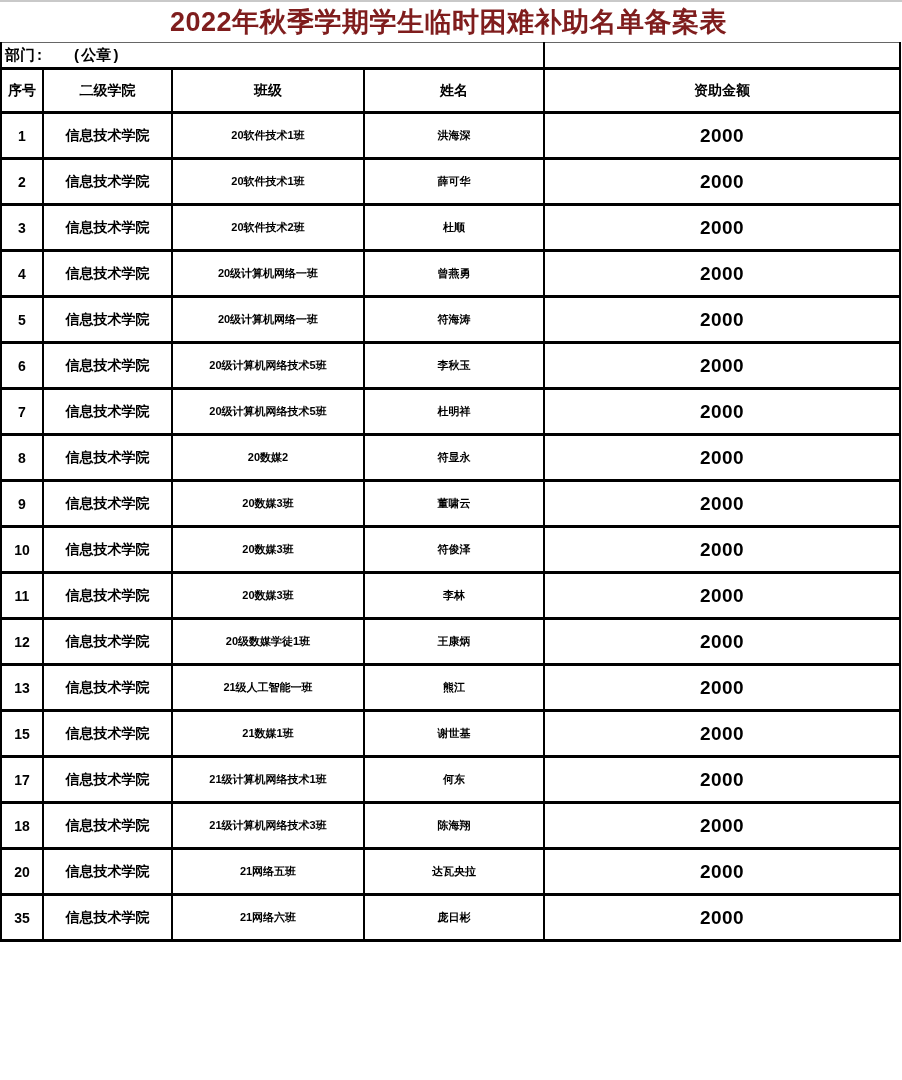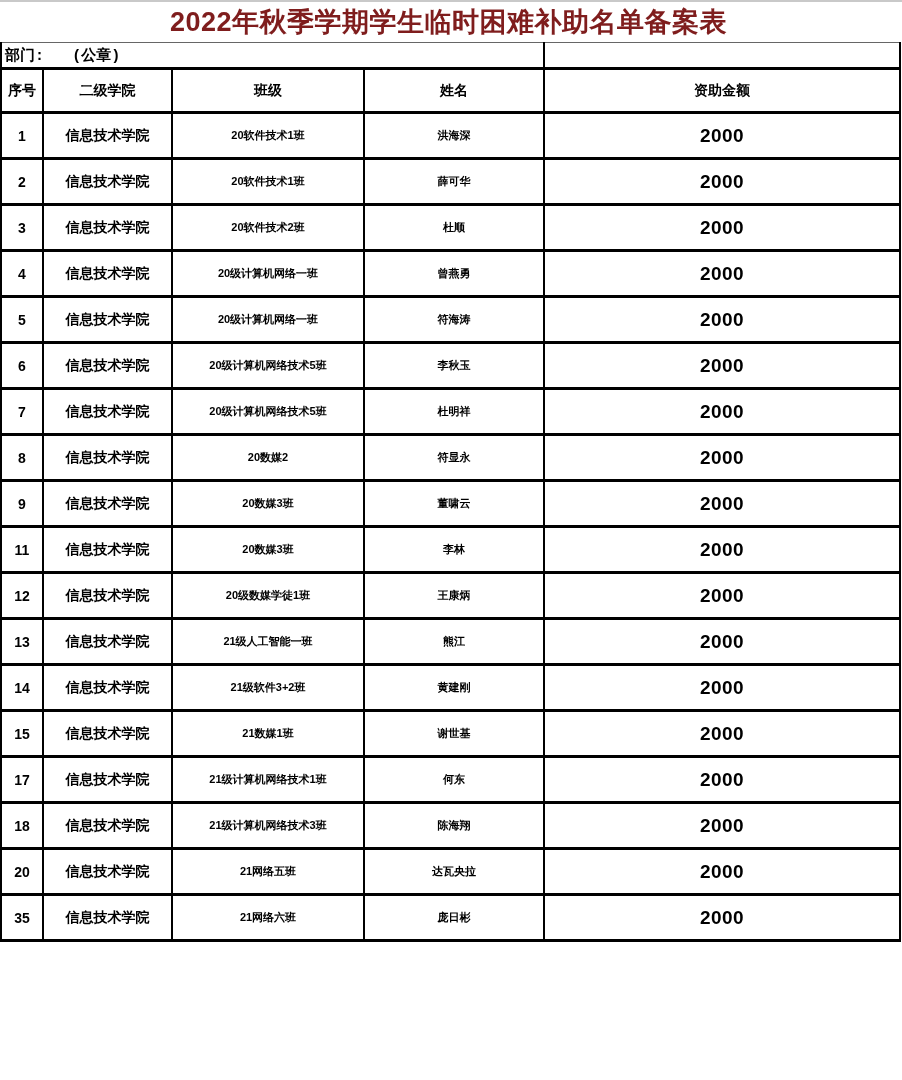--- a/index.html
+++ b/index.html
@@ -152,20 +152,27 @@
         <td class="c4">2000</td>
       </tr>
       <tr class="data-row">
         <td class="c0">9</td>
         <td class="c1">信息技术学院</td>
         <td class="c2">20数媒3班</td>
         <td class="c3">董啸云</td>
         <td class="c4">2000</td>
       </tr>
       <tr class="data-row">
+        <td class="c0">10</td>
+        <td class="c1">信息技术学院</td>
+        <td class="c2">20数媒3班</td>
+        <td class="c3">符俊泽</td>
+        <td class="c4">2000</td>
+      </tr>
+      <tr class="data-row">
         <td class="c0">11</td>
         <td class="c1">信息技术学院</td>
         <td class="c2">20数媒3班</td>
         <td class="c3">李林</td>
         <td class="c4">2000</td>
       </tr>
       <tr class="data-row">
         <td class="c0">12</td>
         <td class="c1">信息技术学院</td>
         <td class="c2">20级数媒学徒1班</td>
@@ -173,27 +180,20 @@
         <td class="c4">2000</td>
       </tr>
       <tr class="data-row">
         <td class="c0">13</td>
         <td class="c1">信息技术学院</td>
         <td class="c2">21级人工智能一班</td>
         <td class="c3">熊江</td>
         <td class="c4">2000</td>
       </tr>
       <tr class="data-row">
-        <td class="c0">14</td>
-        <td class="c1">信息技术学院</td>
-        <td class="c2">21级软件3+2班</td>
-        <td class="c3">黄建刚</td>
-        <td class="c4">2000</td>
-      </tr>
-      <tr class="data-row">
         <td class="c0">15</td>
         <td class="c1">信息技术学院</td>
         <td class="c2">21数媒1班</td>
         <td class="c3">谢世基</td>
         <td class="c4">2000</td>
       </tr>
       <tr class="data-row">
         <td class="c0">17</td>
         <td class="c1">信息技术学院</td>
         <td class="c2">21级计算机网络技术1班</td>

